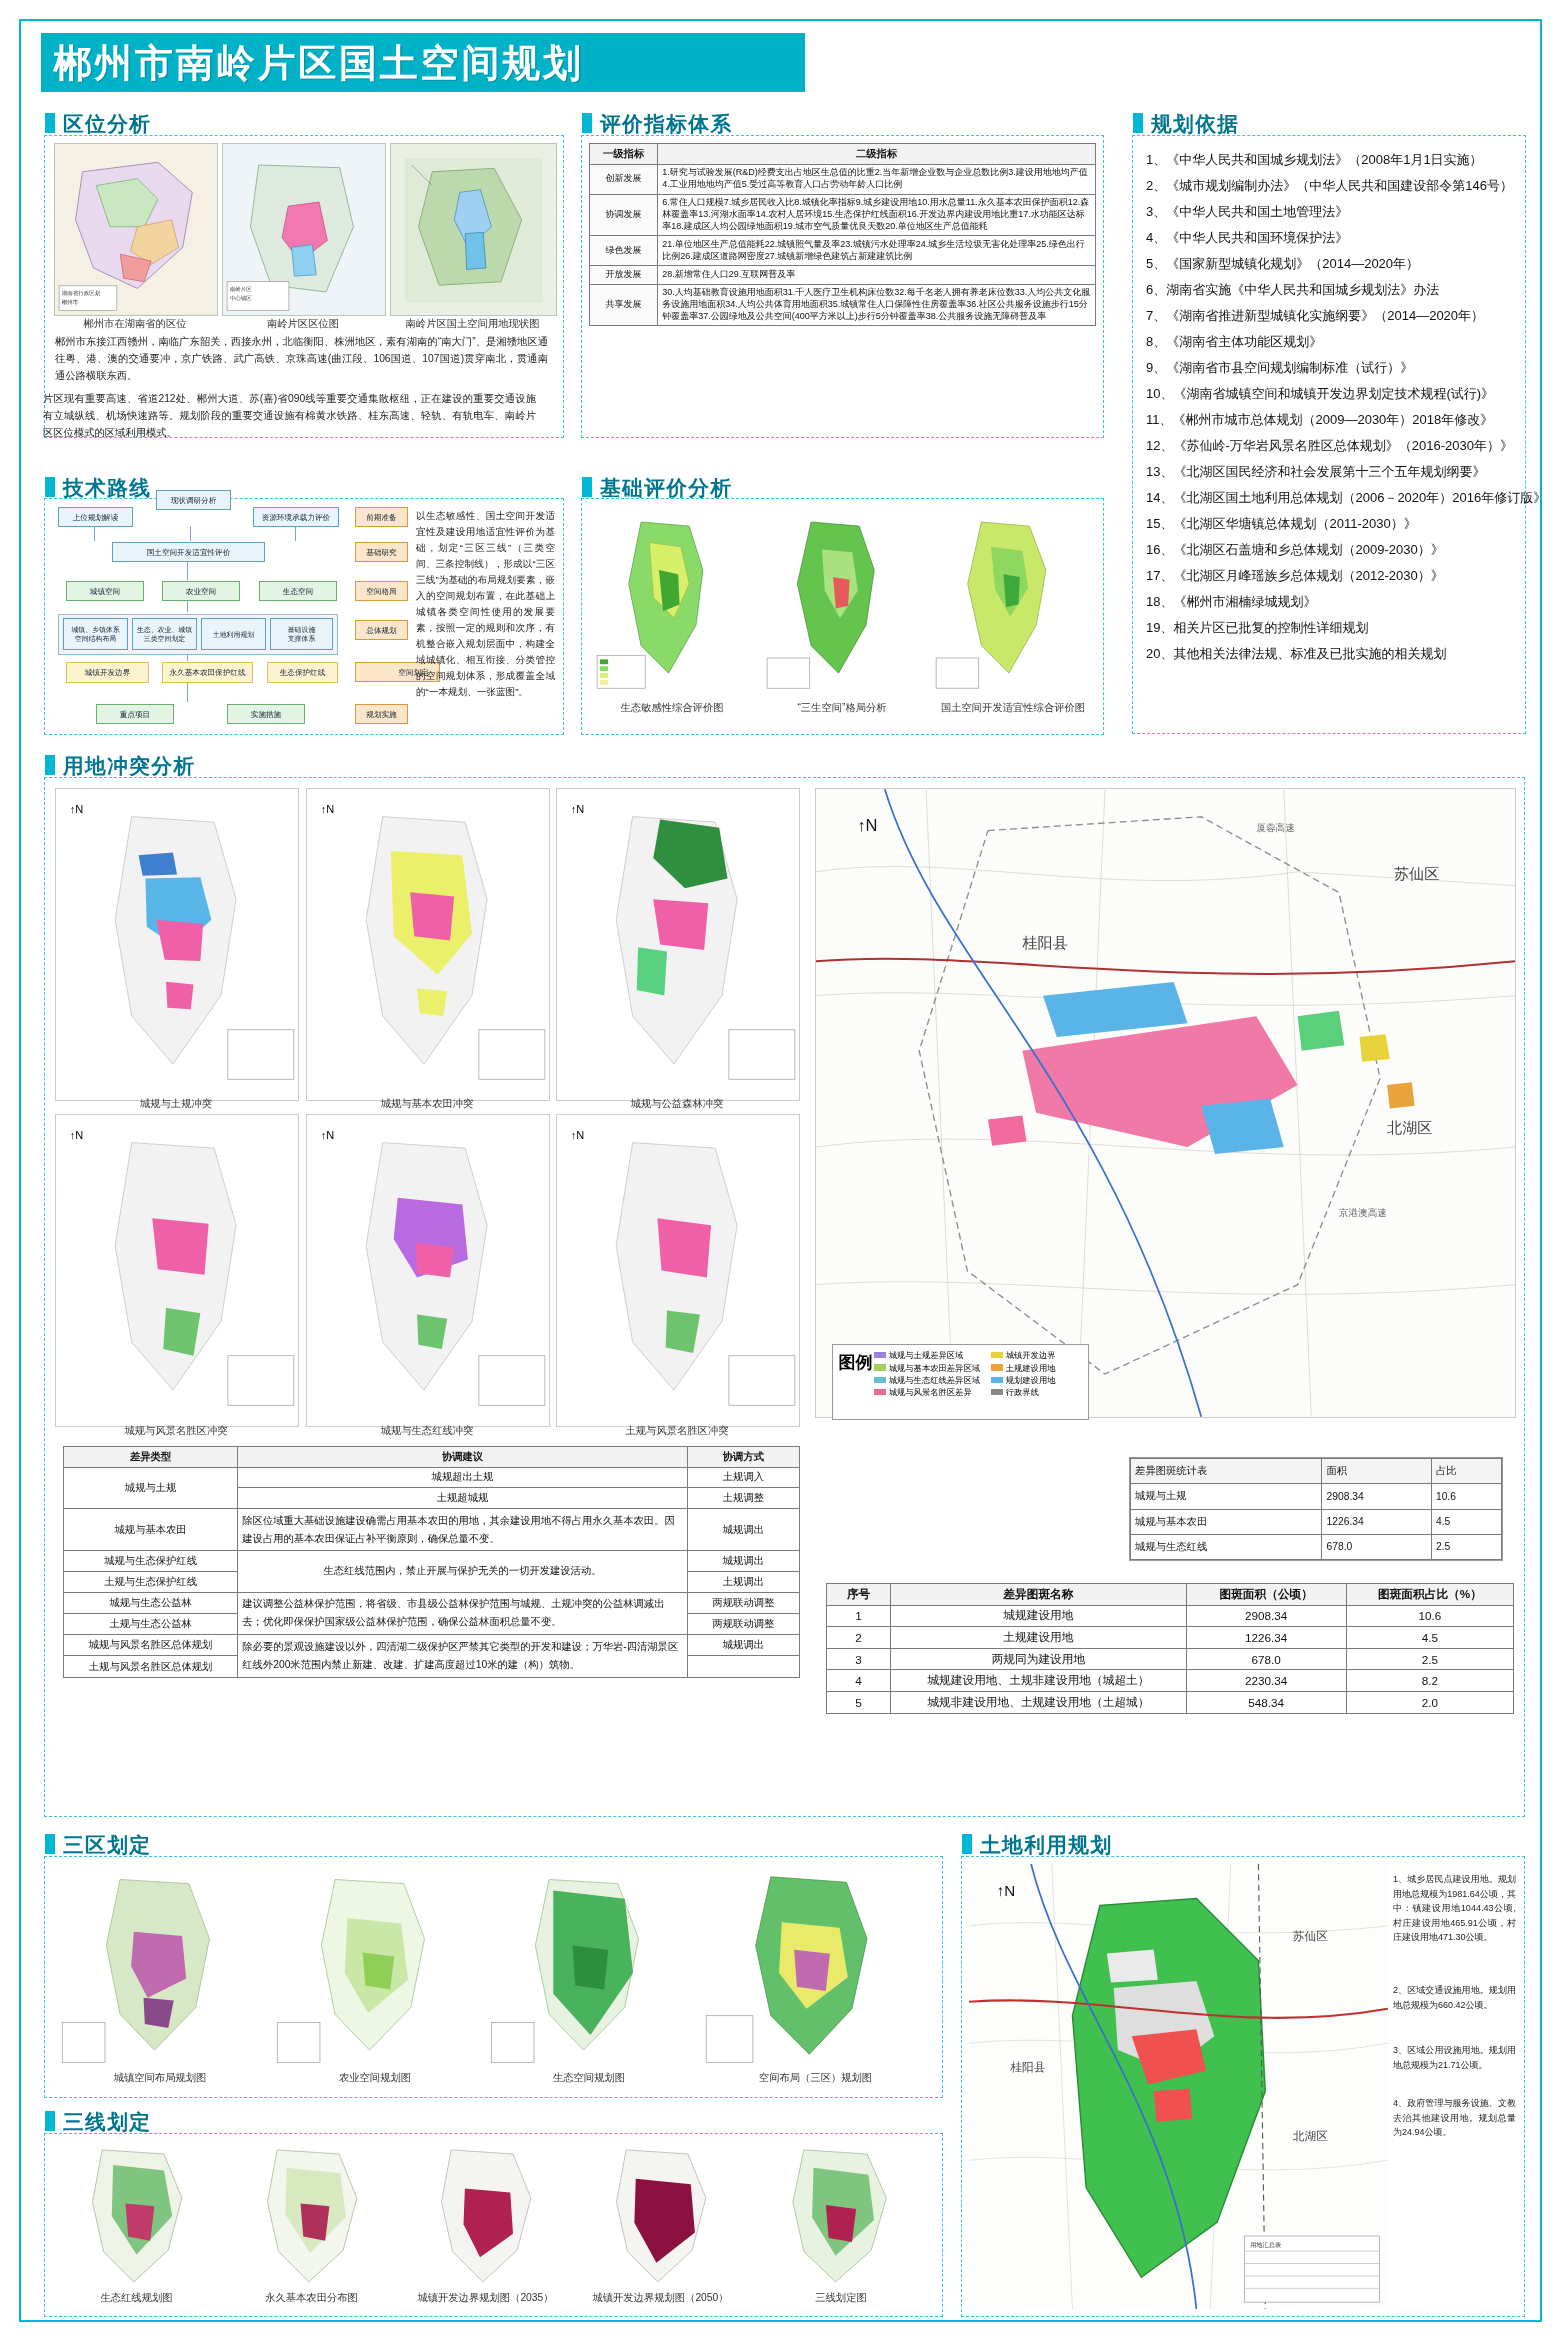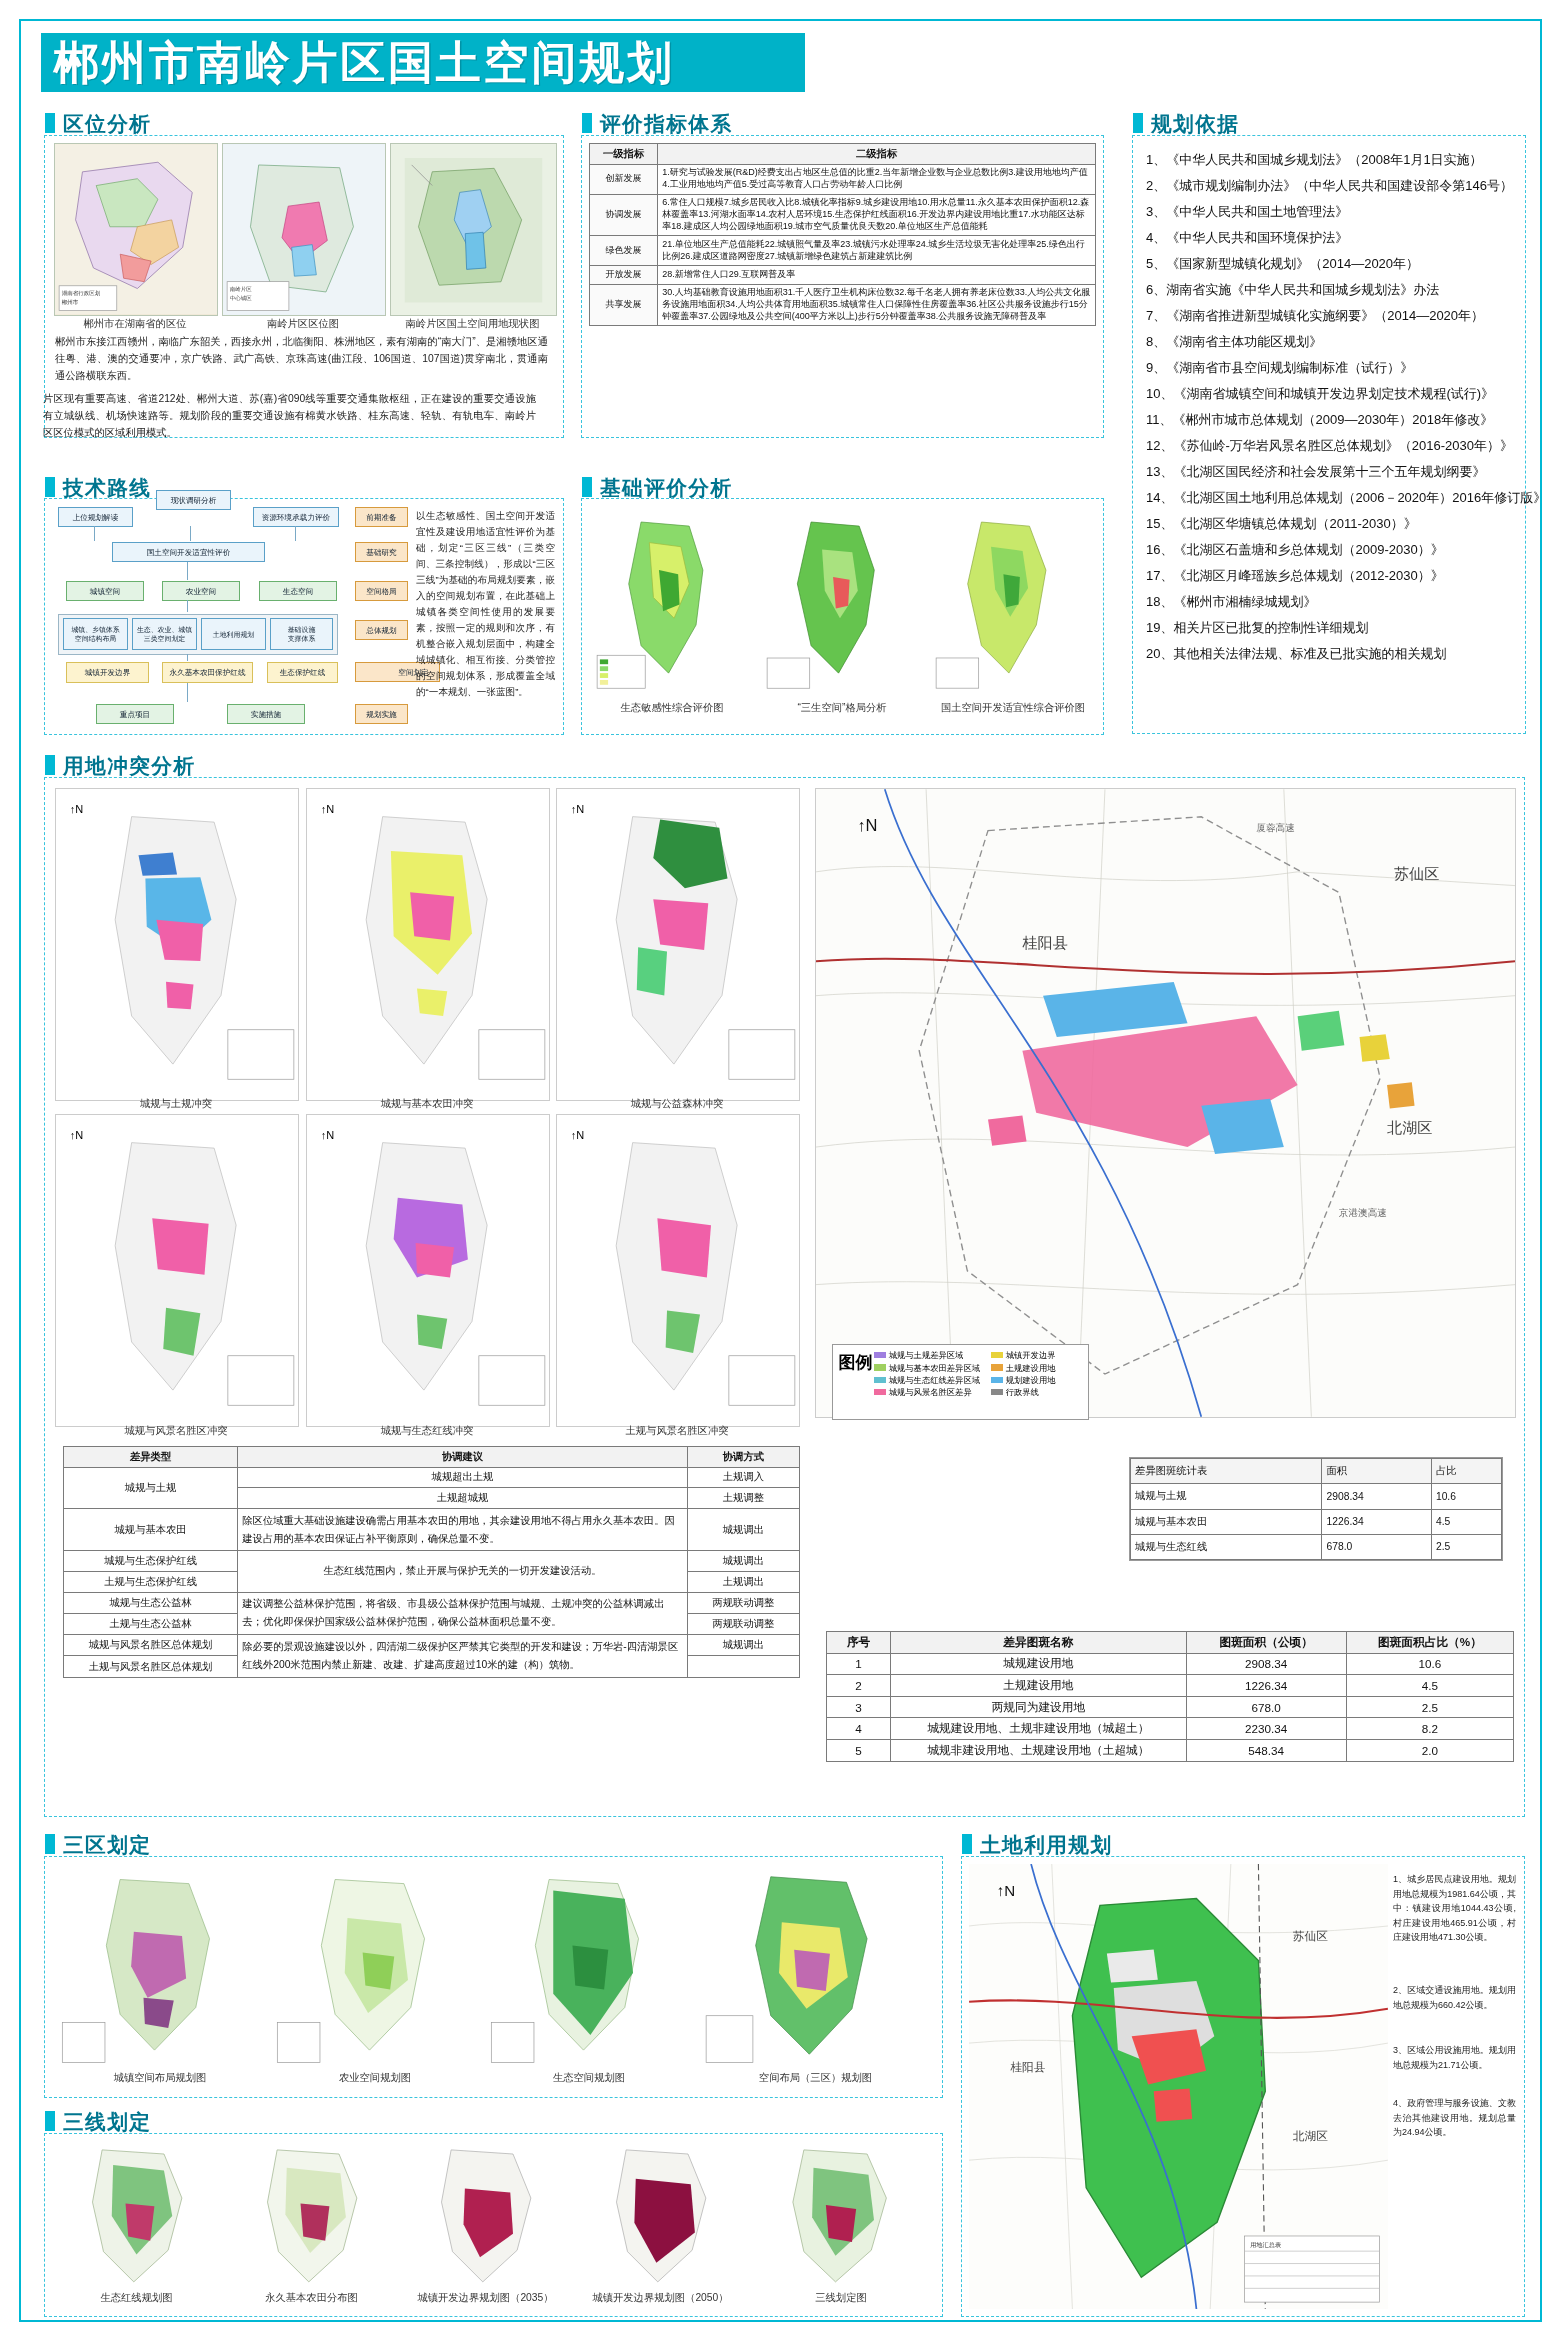--- a/index.html
+++ b/index.html
@@ -1,20 +1,20 @@
 <!DOCTYPE html>
 <html style="font-size:11px"><head>
 <meta charset="utf-8">
 <style>
   html,body{margin:0;padding:0;background:#ffffff;}
   body{font-family:"Liberation Sans","DejaVu Sans",sans-serif;}
   #poster{position:relative;width:1561px;height:2342px;background:#ffffff;overflow:hidden;}
   .frame{position:absolute;left:19px;top:19px;width:1523px;height:2303px;border:2.8px solid #00b8d4;box-sizing:border-box;}
   .titlebar{position:absolute;left:41px;top:33px;width:764px;height:59px;background:#00b2c8;}
-  .titlebar .t{position:absolute;left:12.4px;top:2.8px;font-size:45px;font-weight:bold;color:#ffffff;letter-spacing:2.8px;line-height:54px;white-space:nowrap;text-shadow:1.4px 1.4px 0 #0093a6;}
+  .titlebar .t{position:absolute;left:12.4px;top:2.8px;font-size:38px;font-weight:bold;color:#ffffff;letter-spacing:2.8px;line-height:54px;white-space:nowrap;text-shadow:1.4px 1.4px 0 #0093a6;}
   .sect-title{position:absolute;font-size:20.7px;font-weight:bold;color:#00758f;letter-spacing:1.4px;white-space:nowrap;}
   .sect-title:before{content:"";position:absolute;left:-18px;top:2.8px;width:9.6px;height:20.7px;background:#00b8d4;}
   .box{position:absolute;border:1.4px dashed #39c4dd;box-sizing:border-box;background:#ffffff;}
   .cap{position:absolute;font-size:10.3px;color:#333;text-align:center;white-space:nowrap;}
   .ptext{position:absolute;font-size:10.3px;line-height:17px;color:#222;text-align:justify;}
   .minimap{position:absolute;background:#eef3ea;border:0.7px solid #b9c7b4;overflow:hidden;}
   .legendbox{position:absolute;background:#ffffff;border:0.7px solid #999;}
   table.tbl{border-collapse:collapse;font-size:10.3px;}
   table.tbl td,table.tbl th{border:0.7px solid #7a7a7a;padding:2.8px 4.1px;color:#111;}
   .ul-list{position:absolute;font-size:13px;line-height:26px;color:#111;}
@@ -423,21 +423,21 @@
           </tr>
       <tr>
             <td>城规与生态红线</td>
             <td>678.0</td>
             <td>2.5</td>
           </tr>
     </tbody>
       </table>
   </div>
 
-  <div class="tbl-wrap" style="left:826px;top:1583px;width:688px;margin-top:48px;">
+  <div class="tbl-wrap" style="left:826px;top:1583px;width:688px;">
     <table class="tbl" style="width:688px;table-layout:fixed;font-size:11.7px;">
       <tbody>
           <tr style="background:#f2f2f2;">
         <th style="width:55px;">序号</th>
         <th>差异图斑名称</th>
         <th style="width:151px;">图斑面积（公顷）</th>
         <th style="width:158px;">图斑面积占比（%）</th>
       </tr>
       <tr>
         <td style="text-align:center;">1</td>

